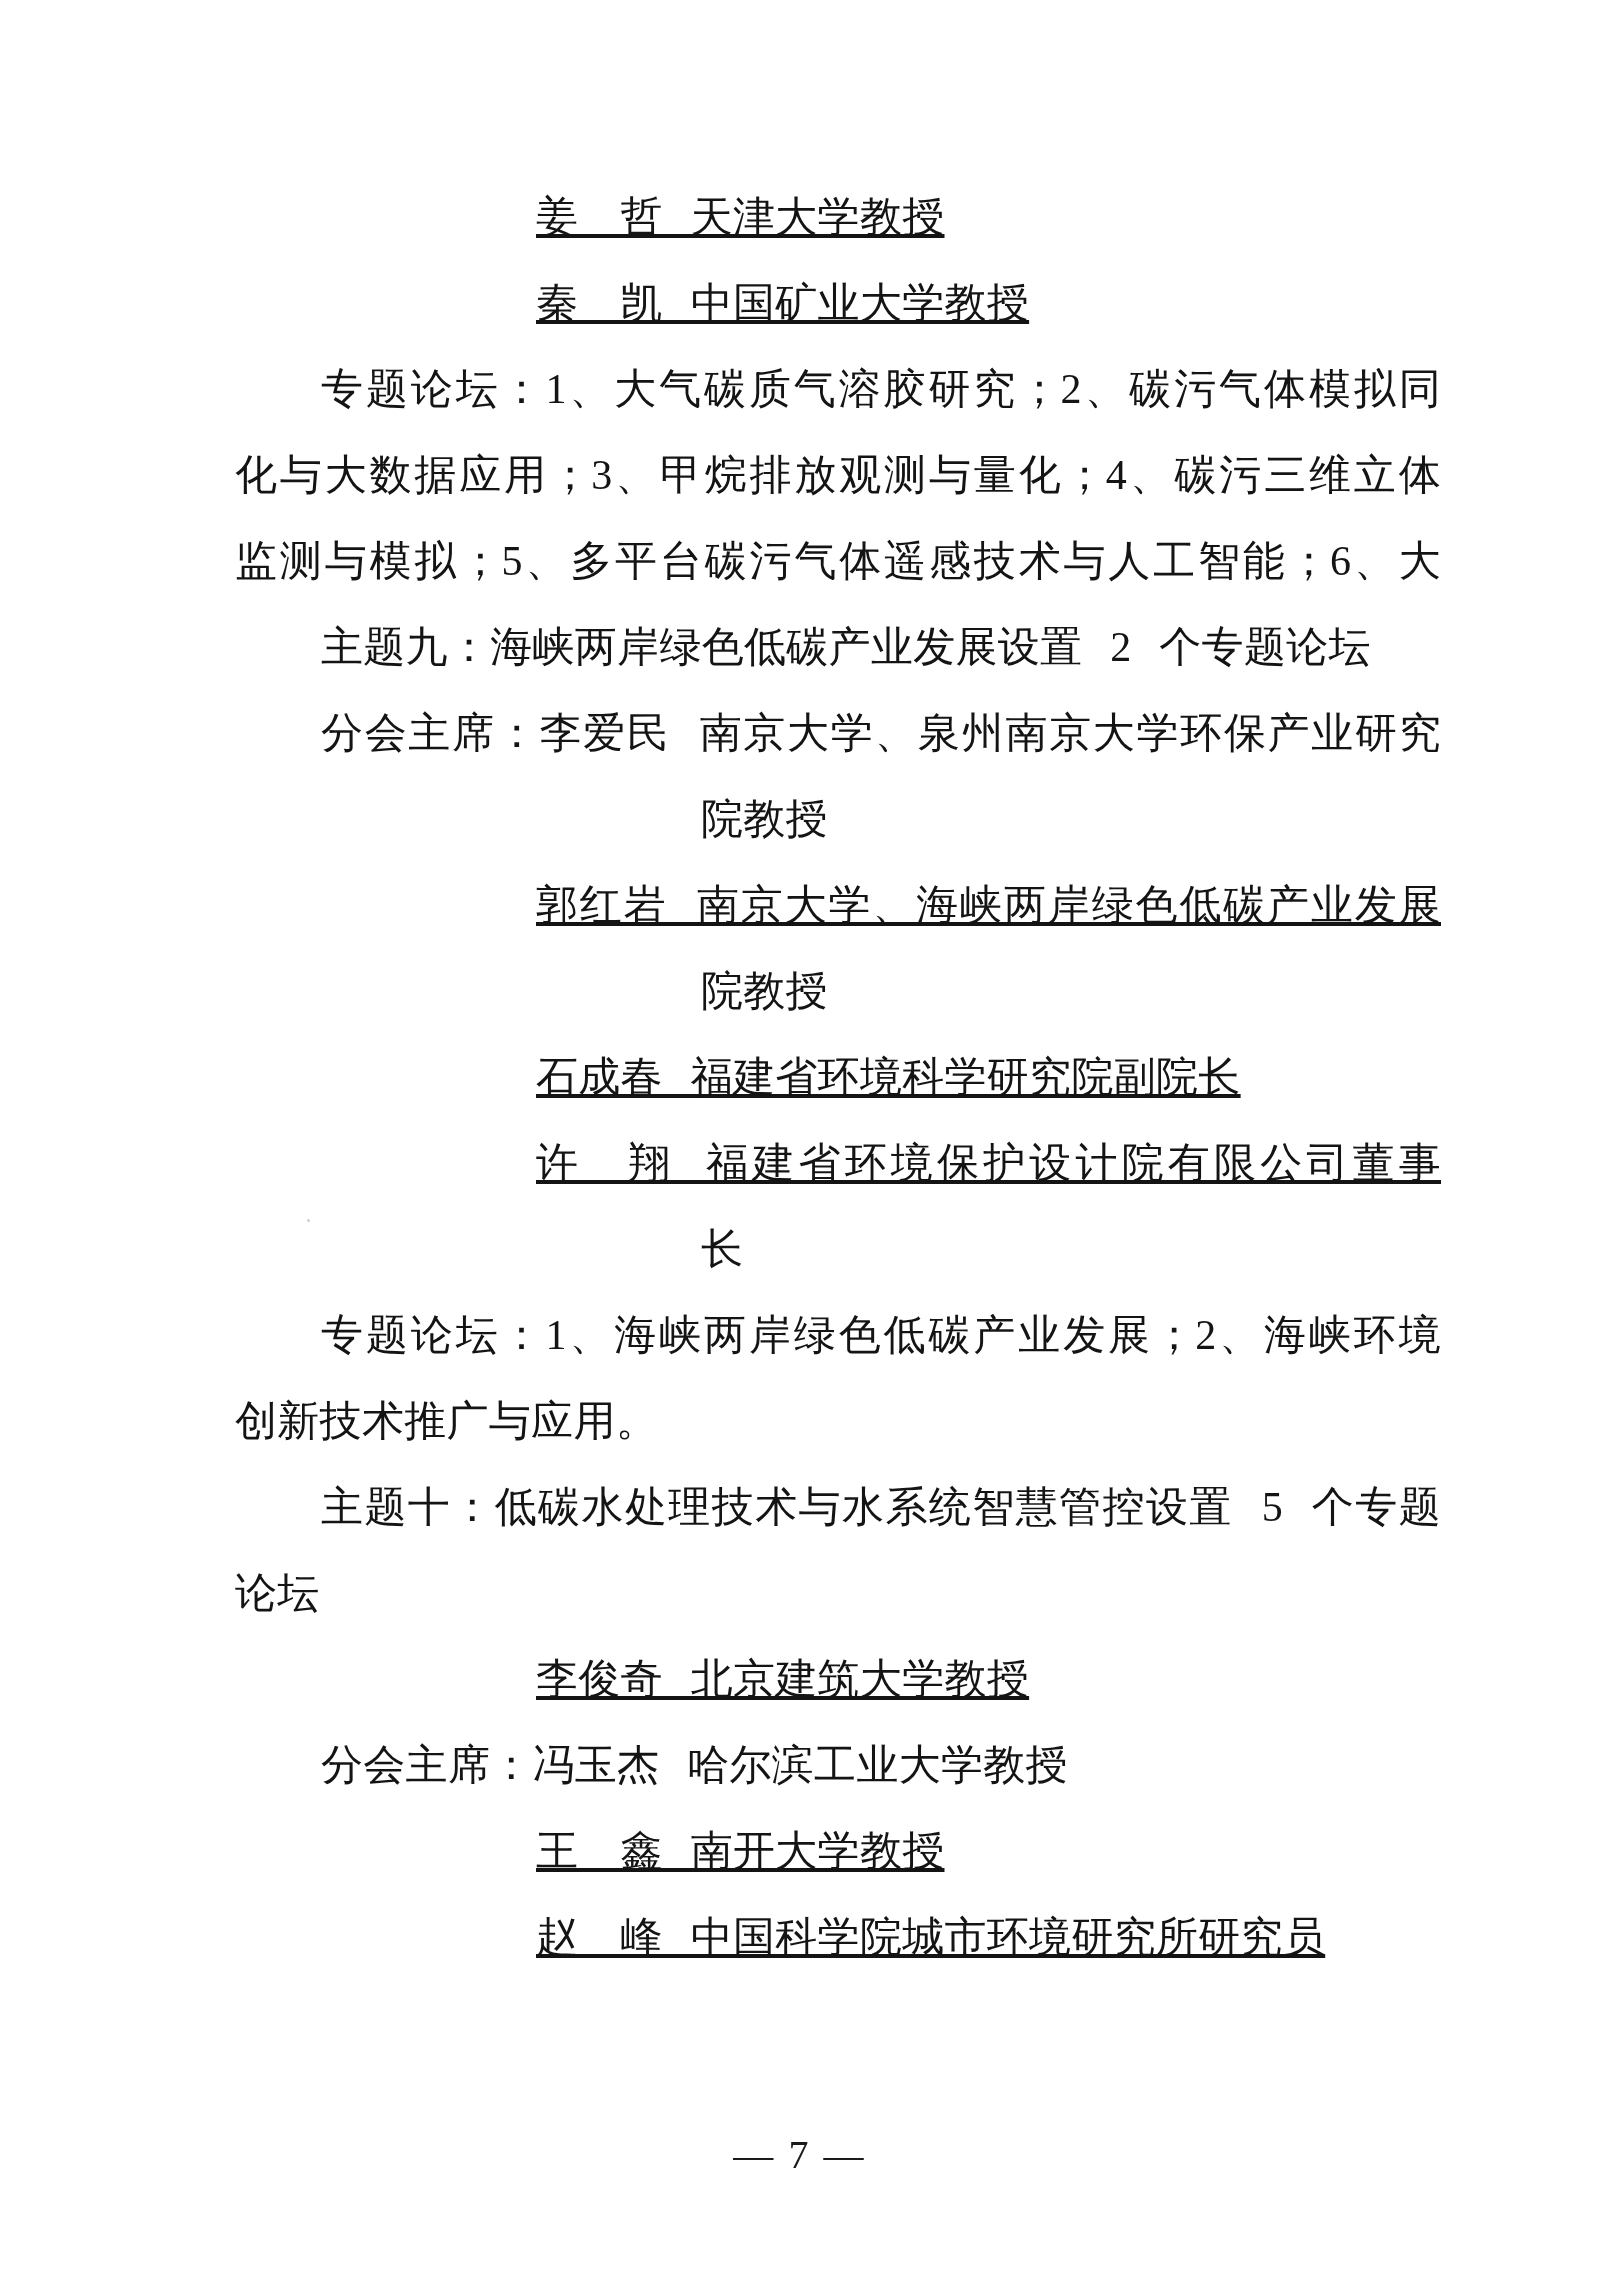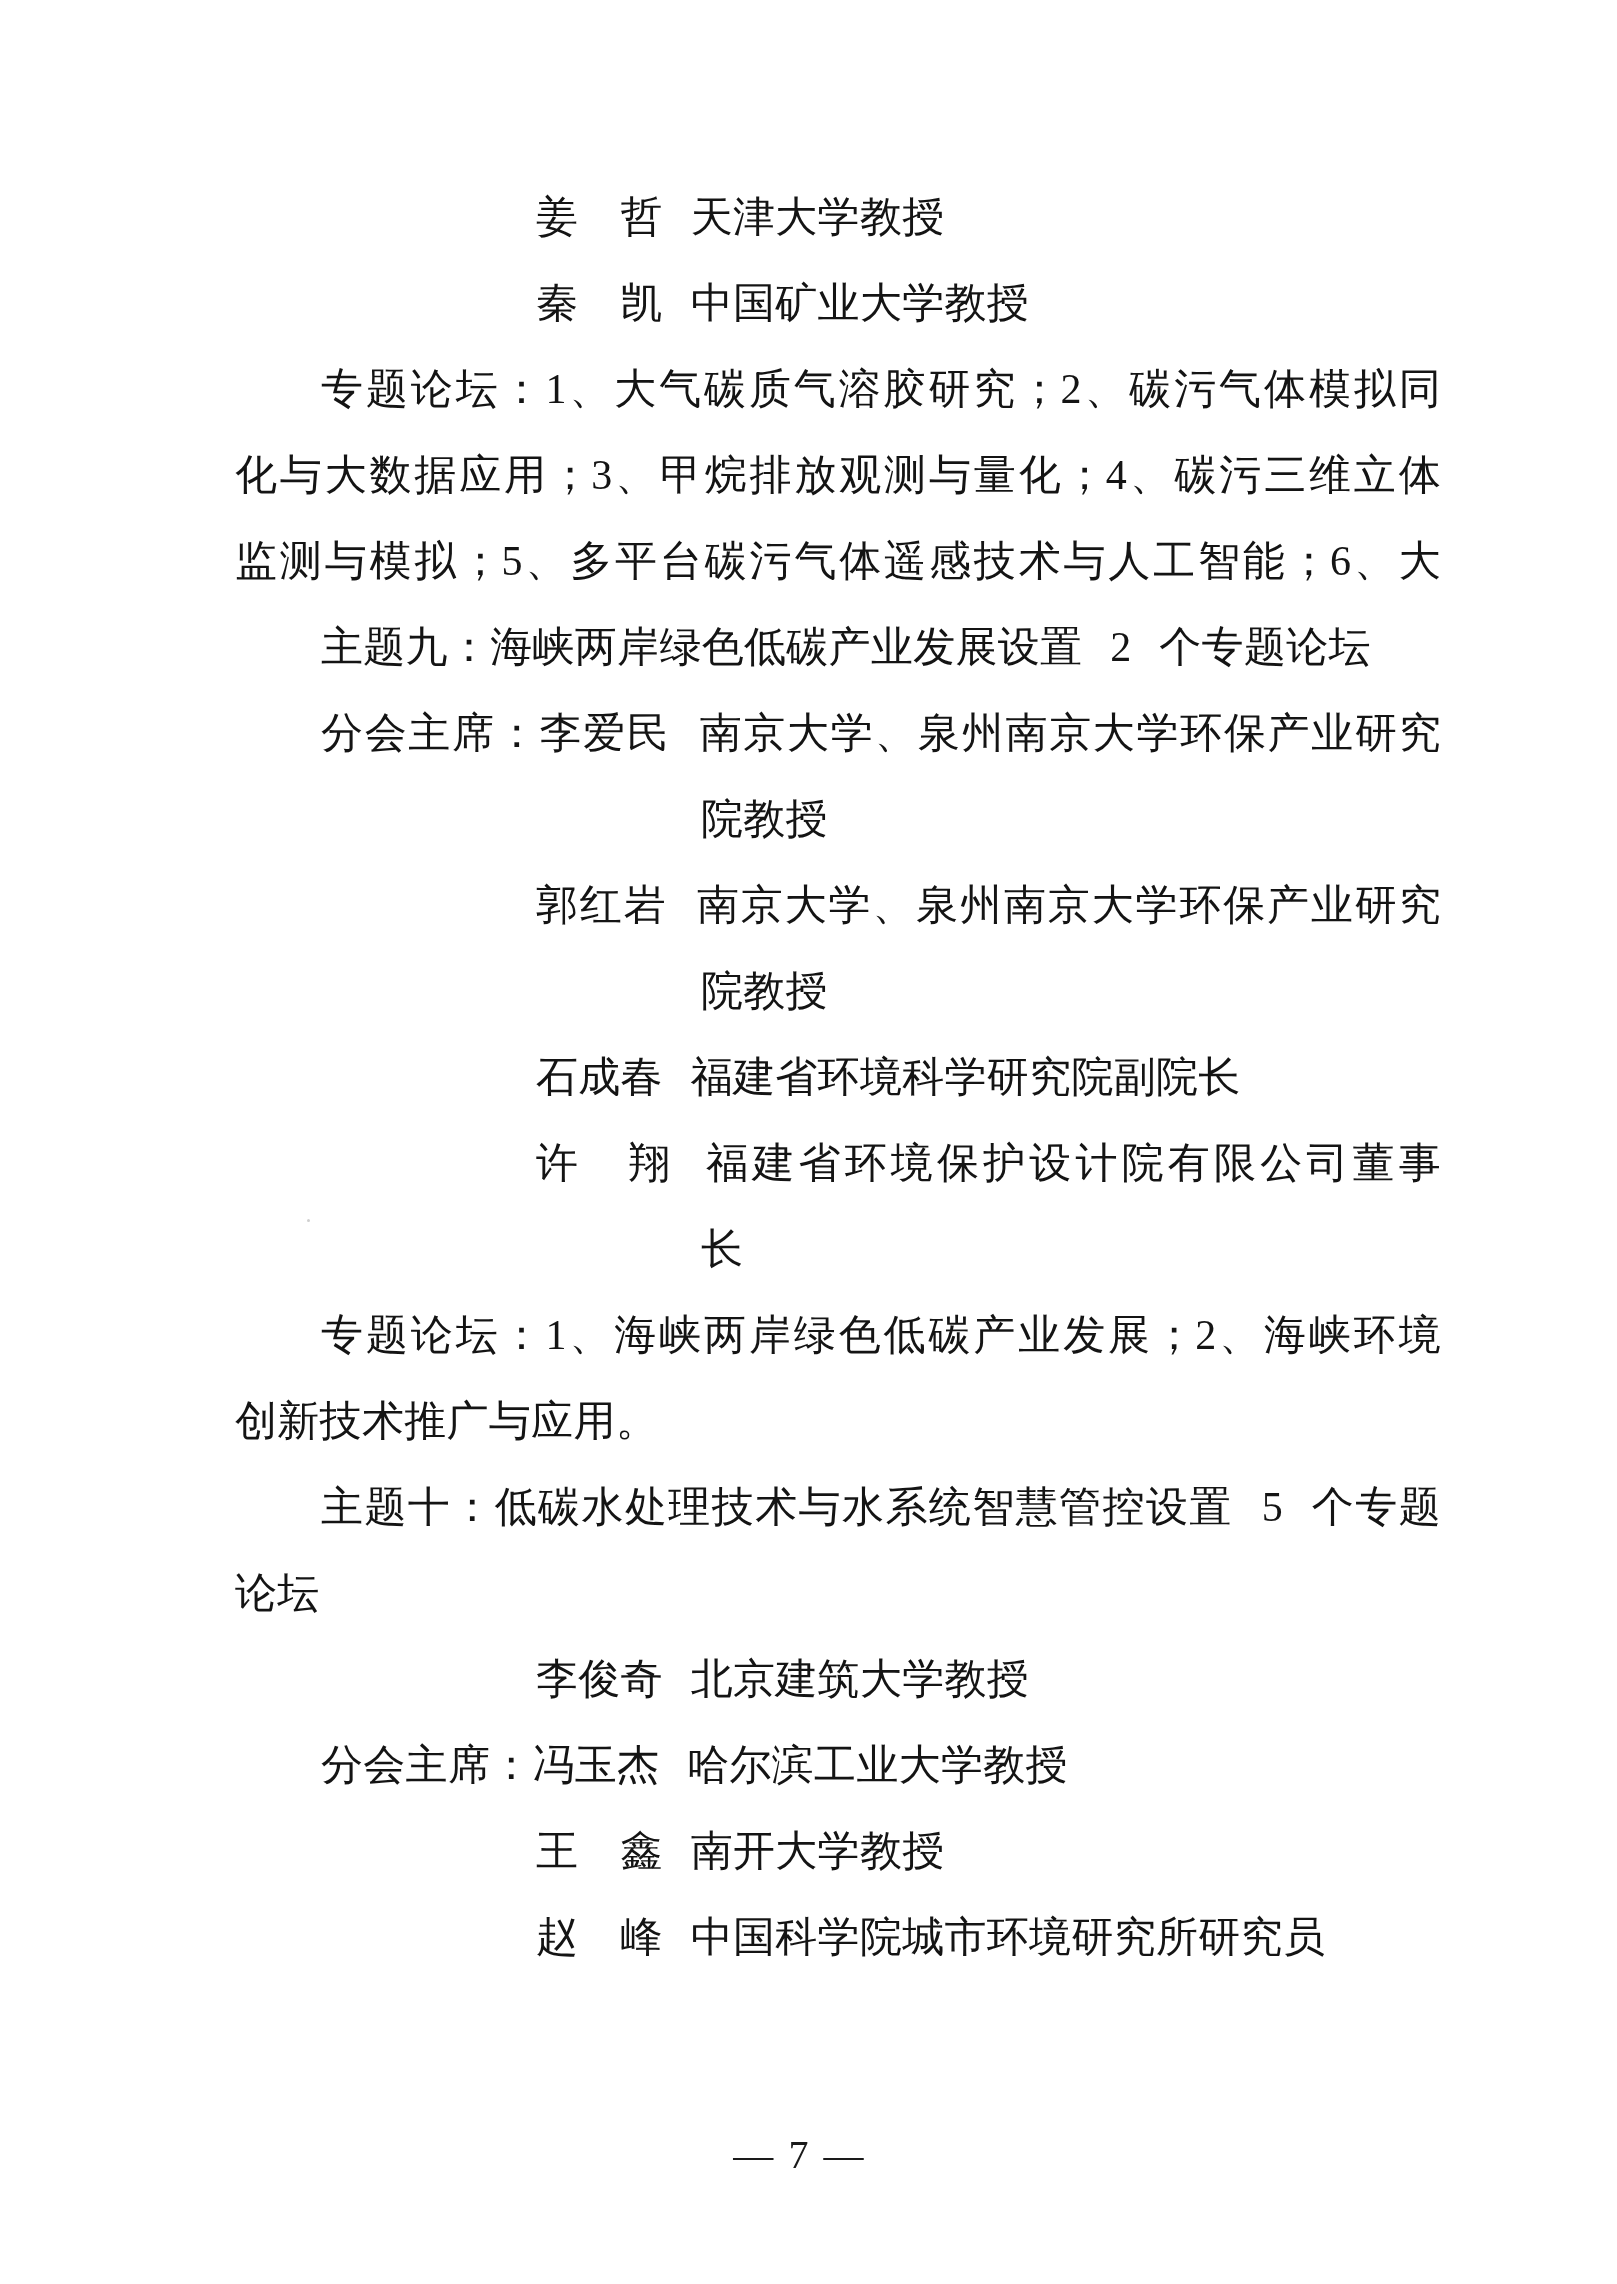--- a/index.html
+++ b/index.html
@@ -28,21 +28,21 @@
     line-height: 86px;
     font-size: 42px;
     letter-spacing: 0.3px;
     word-spacing: 17px;
     white-space: normal;
     color: #141414;
   }
   
   .r-para-first { text-indent: 86px; }
   
-  .r-name { padding-left: 301px; }
+  .r-name { padding-left: 301px; text-decoration: underline; }
   
   .r-affil { padding-left: 466px; }
   
   .r-justify {
     text-align: justify;
     text-justify: inter-character;
     text-align-last: justify;
   }
   .r-bold { font-weight: 400; }
   .r-flush { padding-left: 0; }
@@ -76,21 +76,21 @@
 <div class="page">
   <div class="doc-body">
       <div class="line r-name">姜　哲 天津大学教授</div>
       <div class="line r-name">秦　凯 中国矿业大学教授</div>
       <div class="line r-para-first r-justify">专题论坛：1、大气碳质气溶胶研究；2、碳污气体模拟同</div>
       <div class="line r-flush r-justify">化与大数据应用；3、甲烷排放观测与量化；4、碳污三维立体</div>
       <div class="line r-flush r-justify">监测与模拟；5、多平台碳污气体遥感技术与人工智能；6、大</div>
       <div class="line r-para-first r-bold">主题九：海峡两岸绿色低碳产业发展设置 2 个专题论坛</div>
       <div class="line r-para-first r-justify">分会主席：李爱民 南京大学、泉州南京大学环保产业研究</div>
       <div class="line r-affil">院教授</div>
-      <div class="line r-name r-justify">郭红岩 南京大学、泉州南京大学环保产业研究</div>
+      <div class="line r-name r-justify">郭红岩 南京大学、海峡两岸绿色低碳产业发展</div>
       <div class="line r-affil">院教授</div>
       <div class="line r-name">石成春 福建省环境科学研究院副院长</div>
       <div class="line r-name r-justify">许　翔 福建省环境保护设计院有限公司董事</div>
       <div class="line r-affil">长</div>
       <div class="line r-para-first r-justify">专题论坛：1、海峡两岸绿色低碳产业发展；2、海峡环境</div>
       <div class="line r-flush">创新技术推广与应用。</div>
       <div class="line r-para-first r-bold r-justify">主题十：低碳水处理技术与水系统智慧管控设置 5 个专题</div>
       <div class="line r-flush r-bold">论坛</div>
       <div class="line r-name">李俊奇 北京建筑大学教授</div>
       <div class="line r-para-first">分会主席：冯玉杰 哈尔滨工业大学教授</div>

